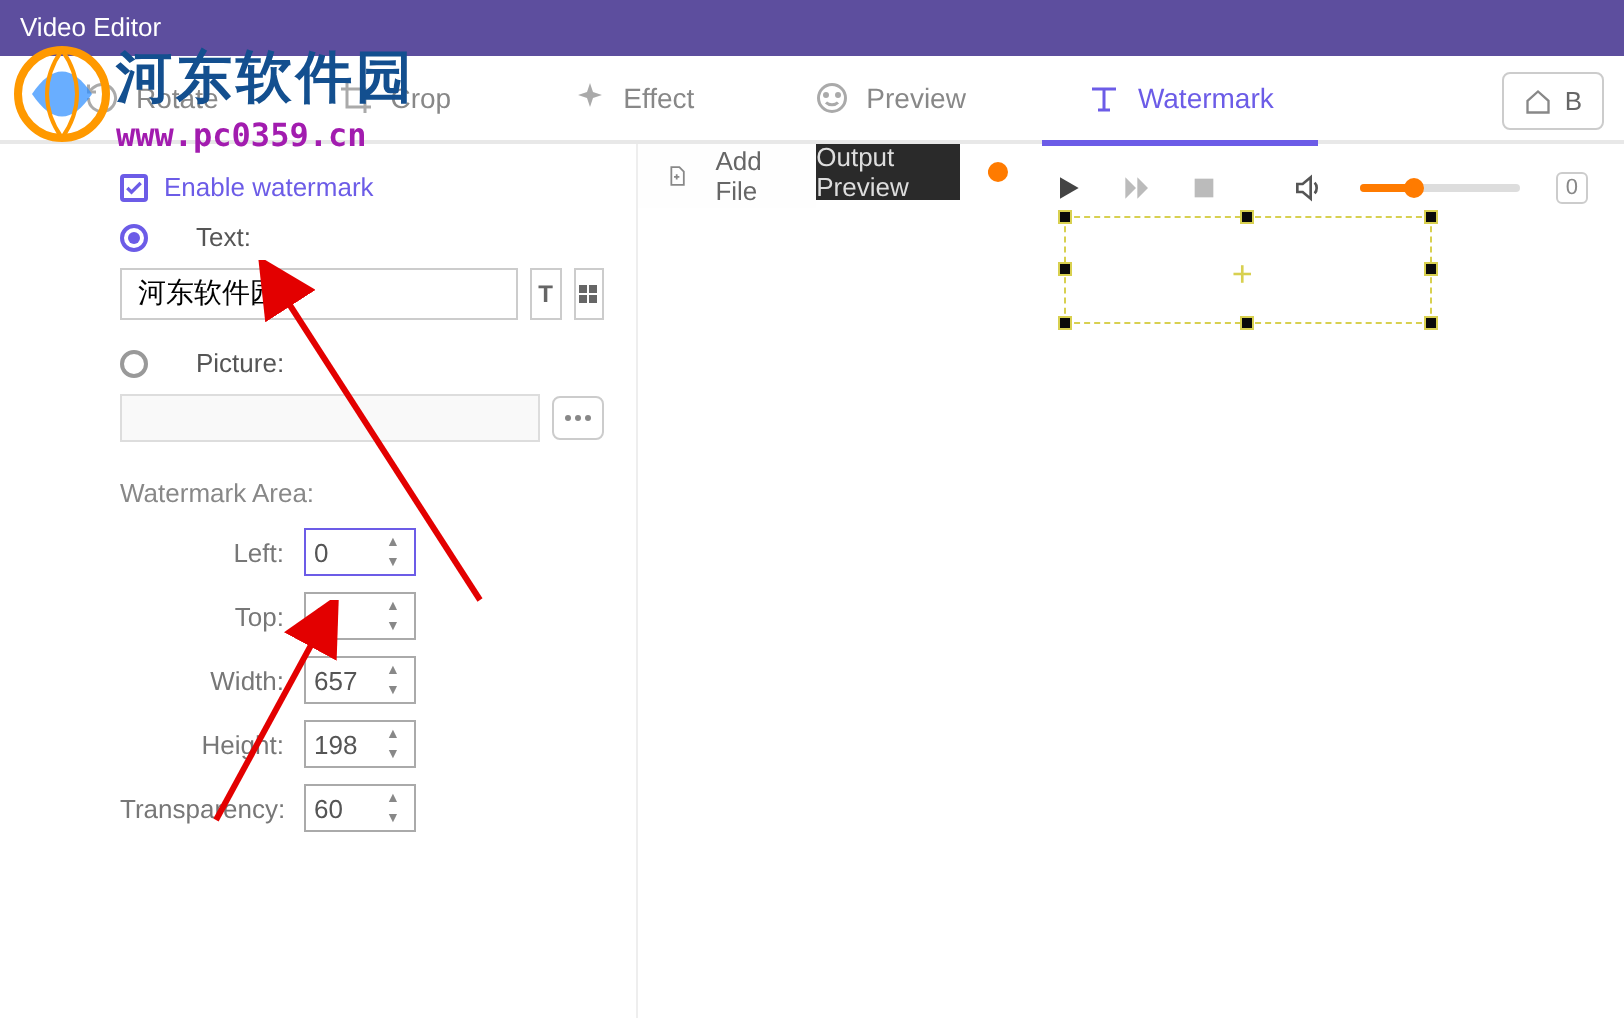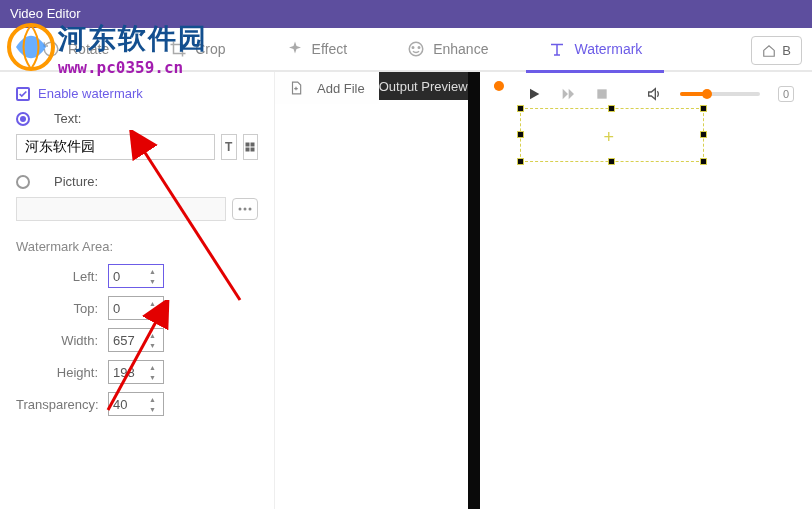--- a/index.html
+++ b/index.html
@@ -10,21 +10,21 @@
 .tabs { height: 44px; background: #fff; border-bottom: 2px solid #e8e8e8; display: flex; align-items: center; padding-left: 20px; gap: 16px; }
 .tab { display: flex; align-items: center; gap: 8px; padding: 0 22px; height: 44px; color: #888; font-size: 14px; cursor: pointer; position: relative; }
 .tab.active { color: #6c5ce7; }
 .tab.active::after { content: ''; position: absolute; bottom: -2px; left: 0; right: 0; height: 3px; background: #6c5ce7; }
 .tab svg { width: 18px; height: 18px; }
 
 .btn-back { position: absolute; right: 10px; top: 36px; border: 1px solid #ccc; border-radius: 4px; padding: 6px 10px; display: flex; align-items: center; gap: 6px; font-size: 13px; color: #666; cursor: pointer; background: #fff; }
 
 .main { display: flex; height: calc(100% - 72px); }
 
-.sidebar { width: 274px; padding: 14px 16px; color: #555; font-size: 13px; }
+.sidebar { width: 274px; padding: 14px 16px; color: #555; font-size: 13px; margin-left: 44px; }
 .enable-row { display: flex; align-items: center; gap: 8px; margin-bottom: 10px; color: #6c5ce7; }
 .checkbox { width: 14px; height: 14px; border: 2px solid #6c5ce7; border-radius: 2px; display: flex; align-items: center; justify-content: center; }
 .checkbox svg { width: 10px; height: 10px; }
 .radio-row { display: flex; align-items: center; gap: 24px; margin-bottom: 8px; }
 .radio { width: 14px; height: 14px; border: 2px solid #6c5ce7; border-radius: 50%; display: flex; align-items: center; justify-content: center; }
 .radio.on::after { content: ''; width: 6px; height: 6px; background: #6c5ce7; border-radius: 50%; }
 .radio.off { border-color: #999; }
 .text-input-row { display: flex; gap: 6px; margin-bottom: 14px; }
 .text-input { flex: 1; border: 1px solid #ccc; padding: 4px 8px; font-size: 14px; height: 26px; }
 .icon-btn { width: 26px; height: 26px; border: 1px solid #ccc; display: flex; align-items: center; justify-content: center; font-weight: bold; color: #666; cursor: pointer; font-size: 12px; }
@@ -103,21 +103,21 @@
       </svg>
     <span>Effect</span>
   </div>
   <div class="tab">
     <svg viewBox="0 0 24 24" fill="none" stroke="#aaa" stroke-width="2">
         <circle cx="12" cy="12" r="9"></circle>
         <circle cx="8" cy="10" r="1" fill="#aaa"></circle>
         <circle cx="16" cy="10" r="1" fill="#aaa"></circle>
         <path d="M8 15c2 2 6 2 8 0"></path>
       </svg>
-    <span>Enhance</span>
+    <span>Preview</span>
   </div>
   <div class="tab active">
     <svg viewBox="0 0 24 24" fill="none" stroke="#6c5ce7" stroke-width="2">
         <path d="M4 6h16M12 6v14M8 20h8"></path>
       </svg>
     <span>Watermark</span>
   </div>
 </div>
 
 <div class="btn-back">
@@ -208,21 +208,21 @@
         <span>198</span>
         <div class="spin-arrows">
             <span>▲</span>
             <span>▼</span>
           </div>
       </div>
     </div>
     <div class="field-row">
       <div class="field-label">Transparency:</div>
       <div class="spinner">
-        <span>40</span>
+        <span>60</span>
         <div class="spin-arrows">
             <span>▲</span>
             <span>▼</span>
           </div>
       </div>
     </div>
   </div>
 
   <div class="preview">
     <div class="file-row">

